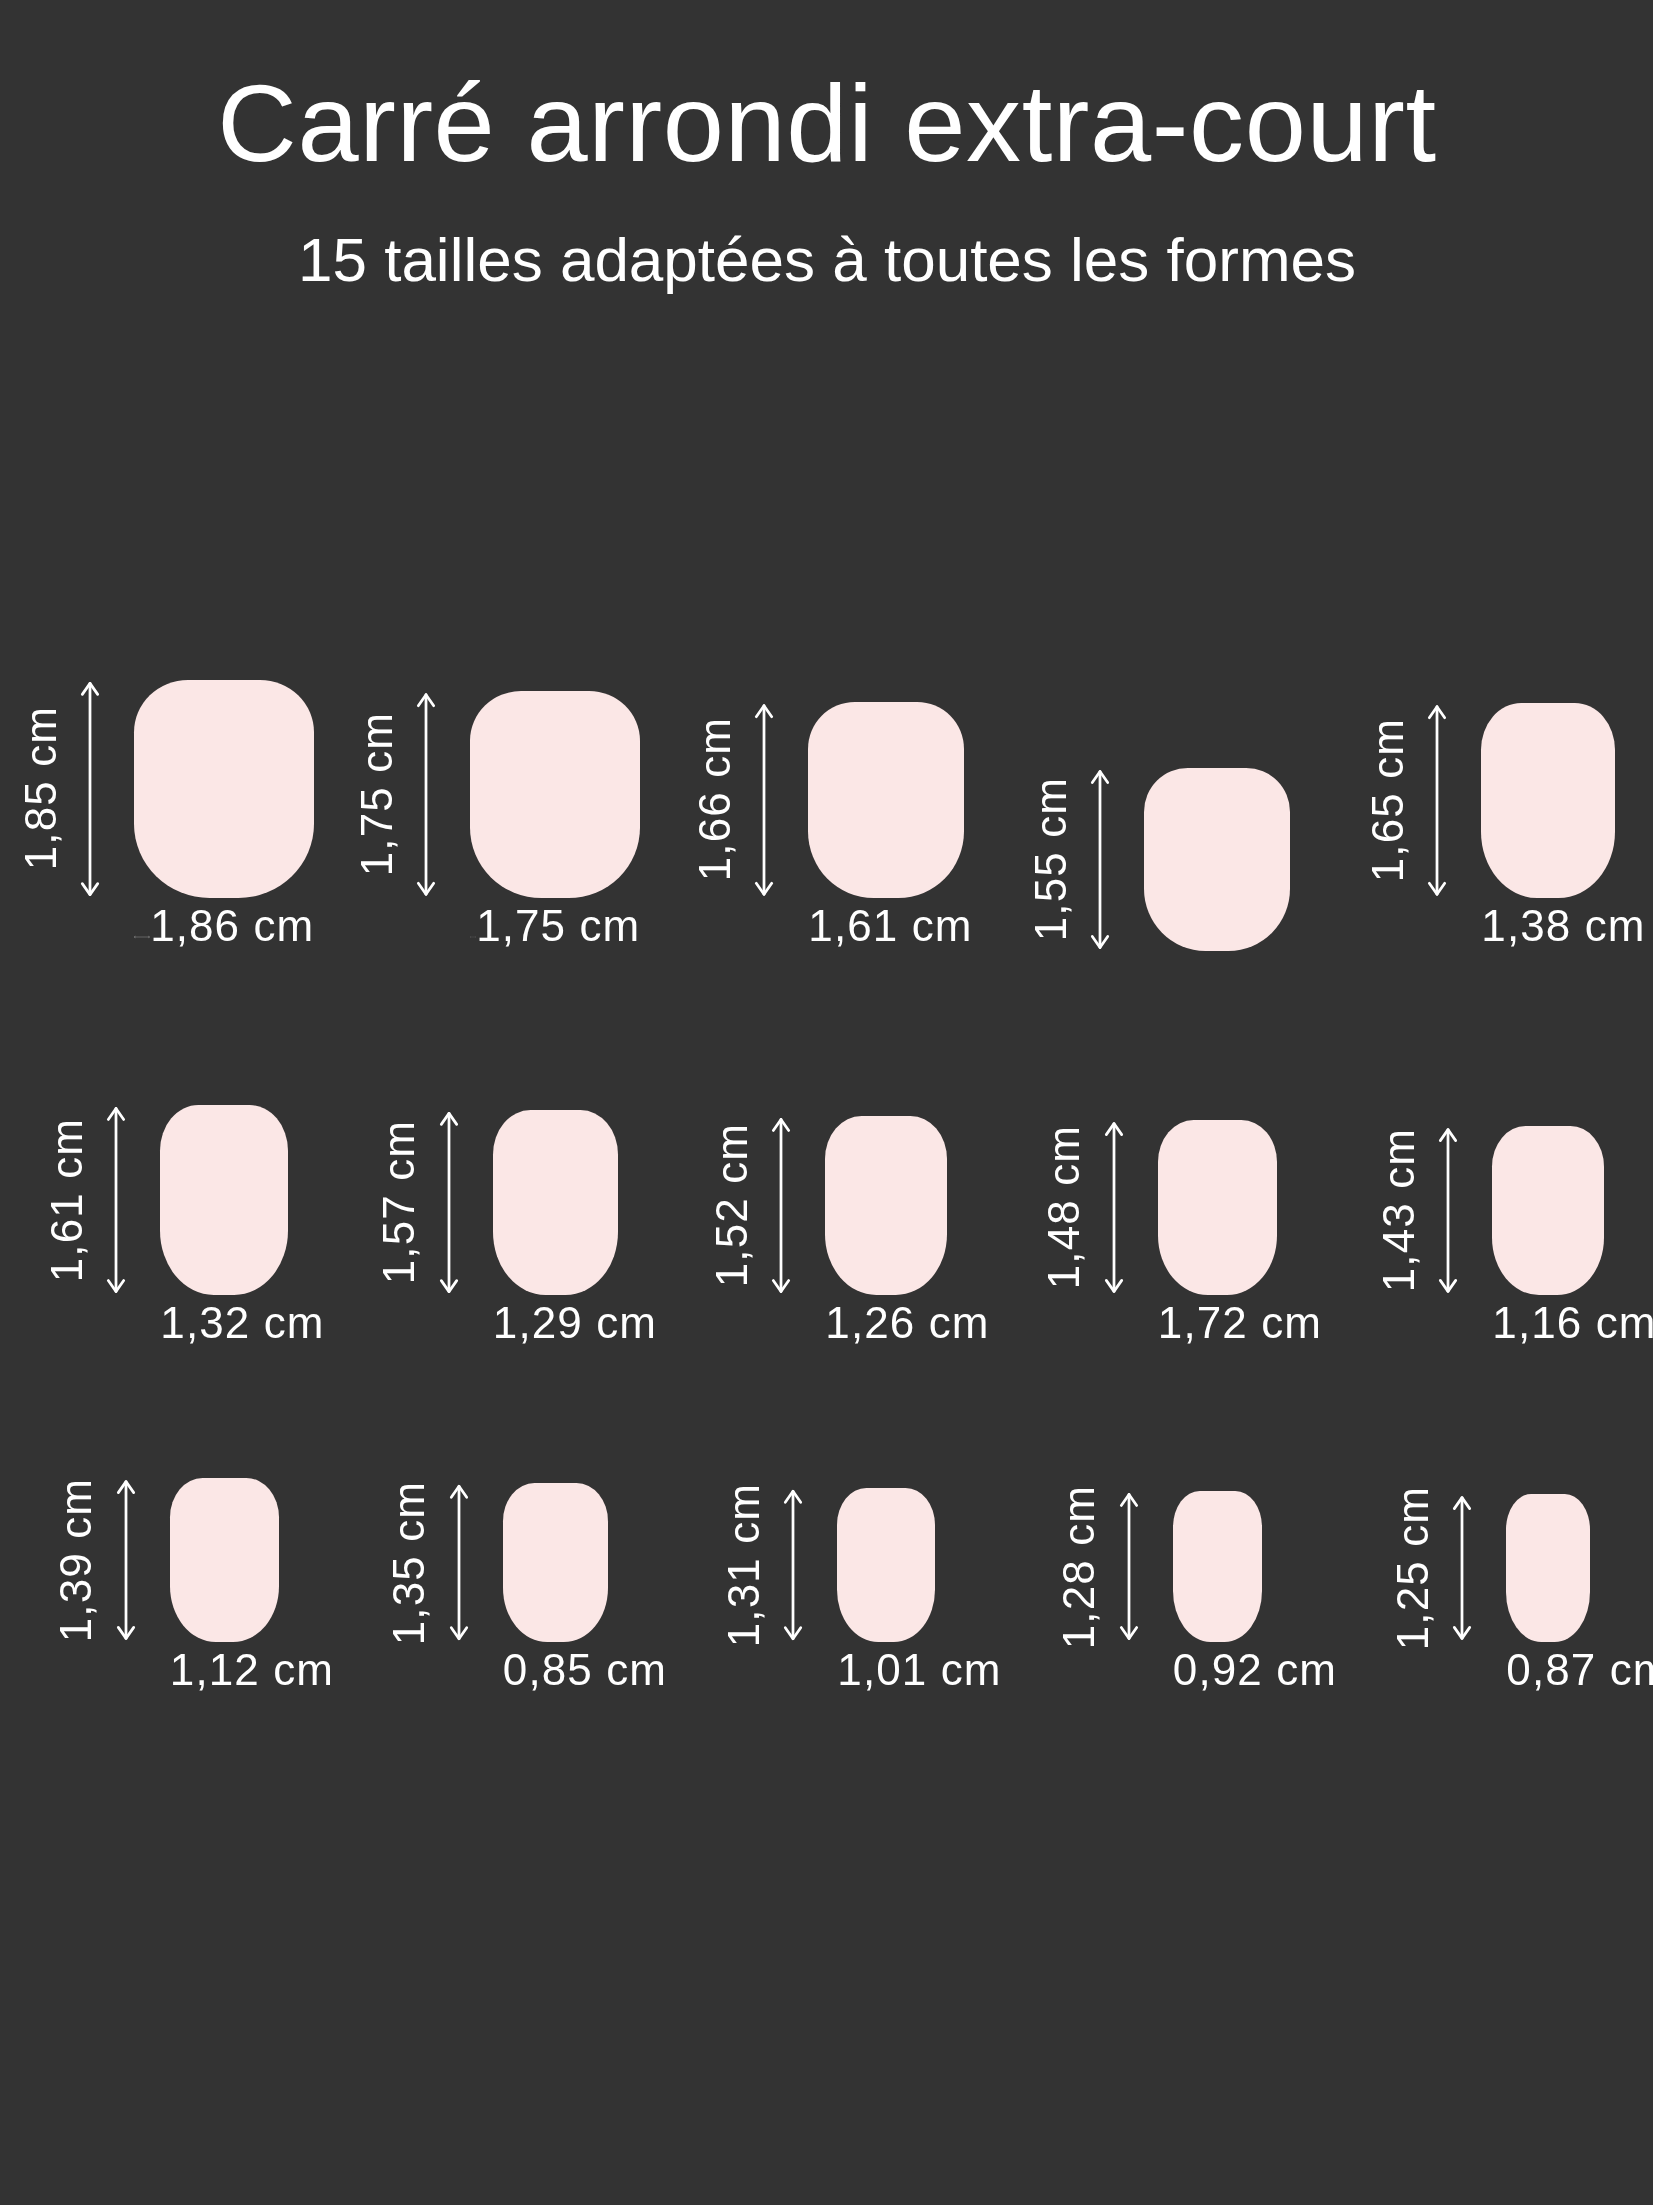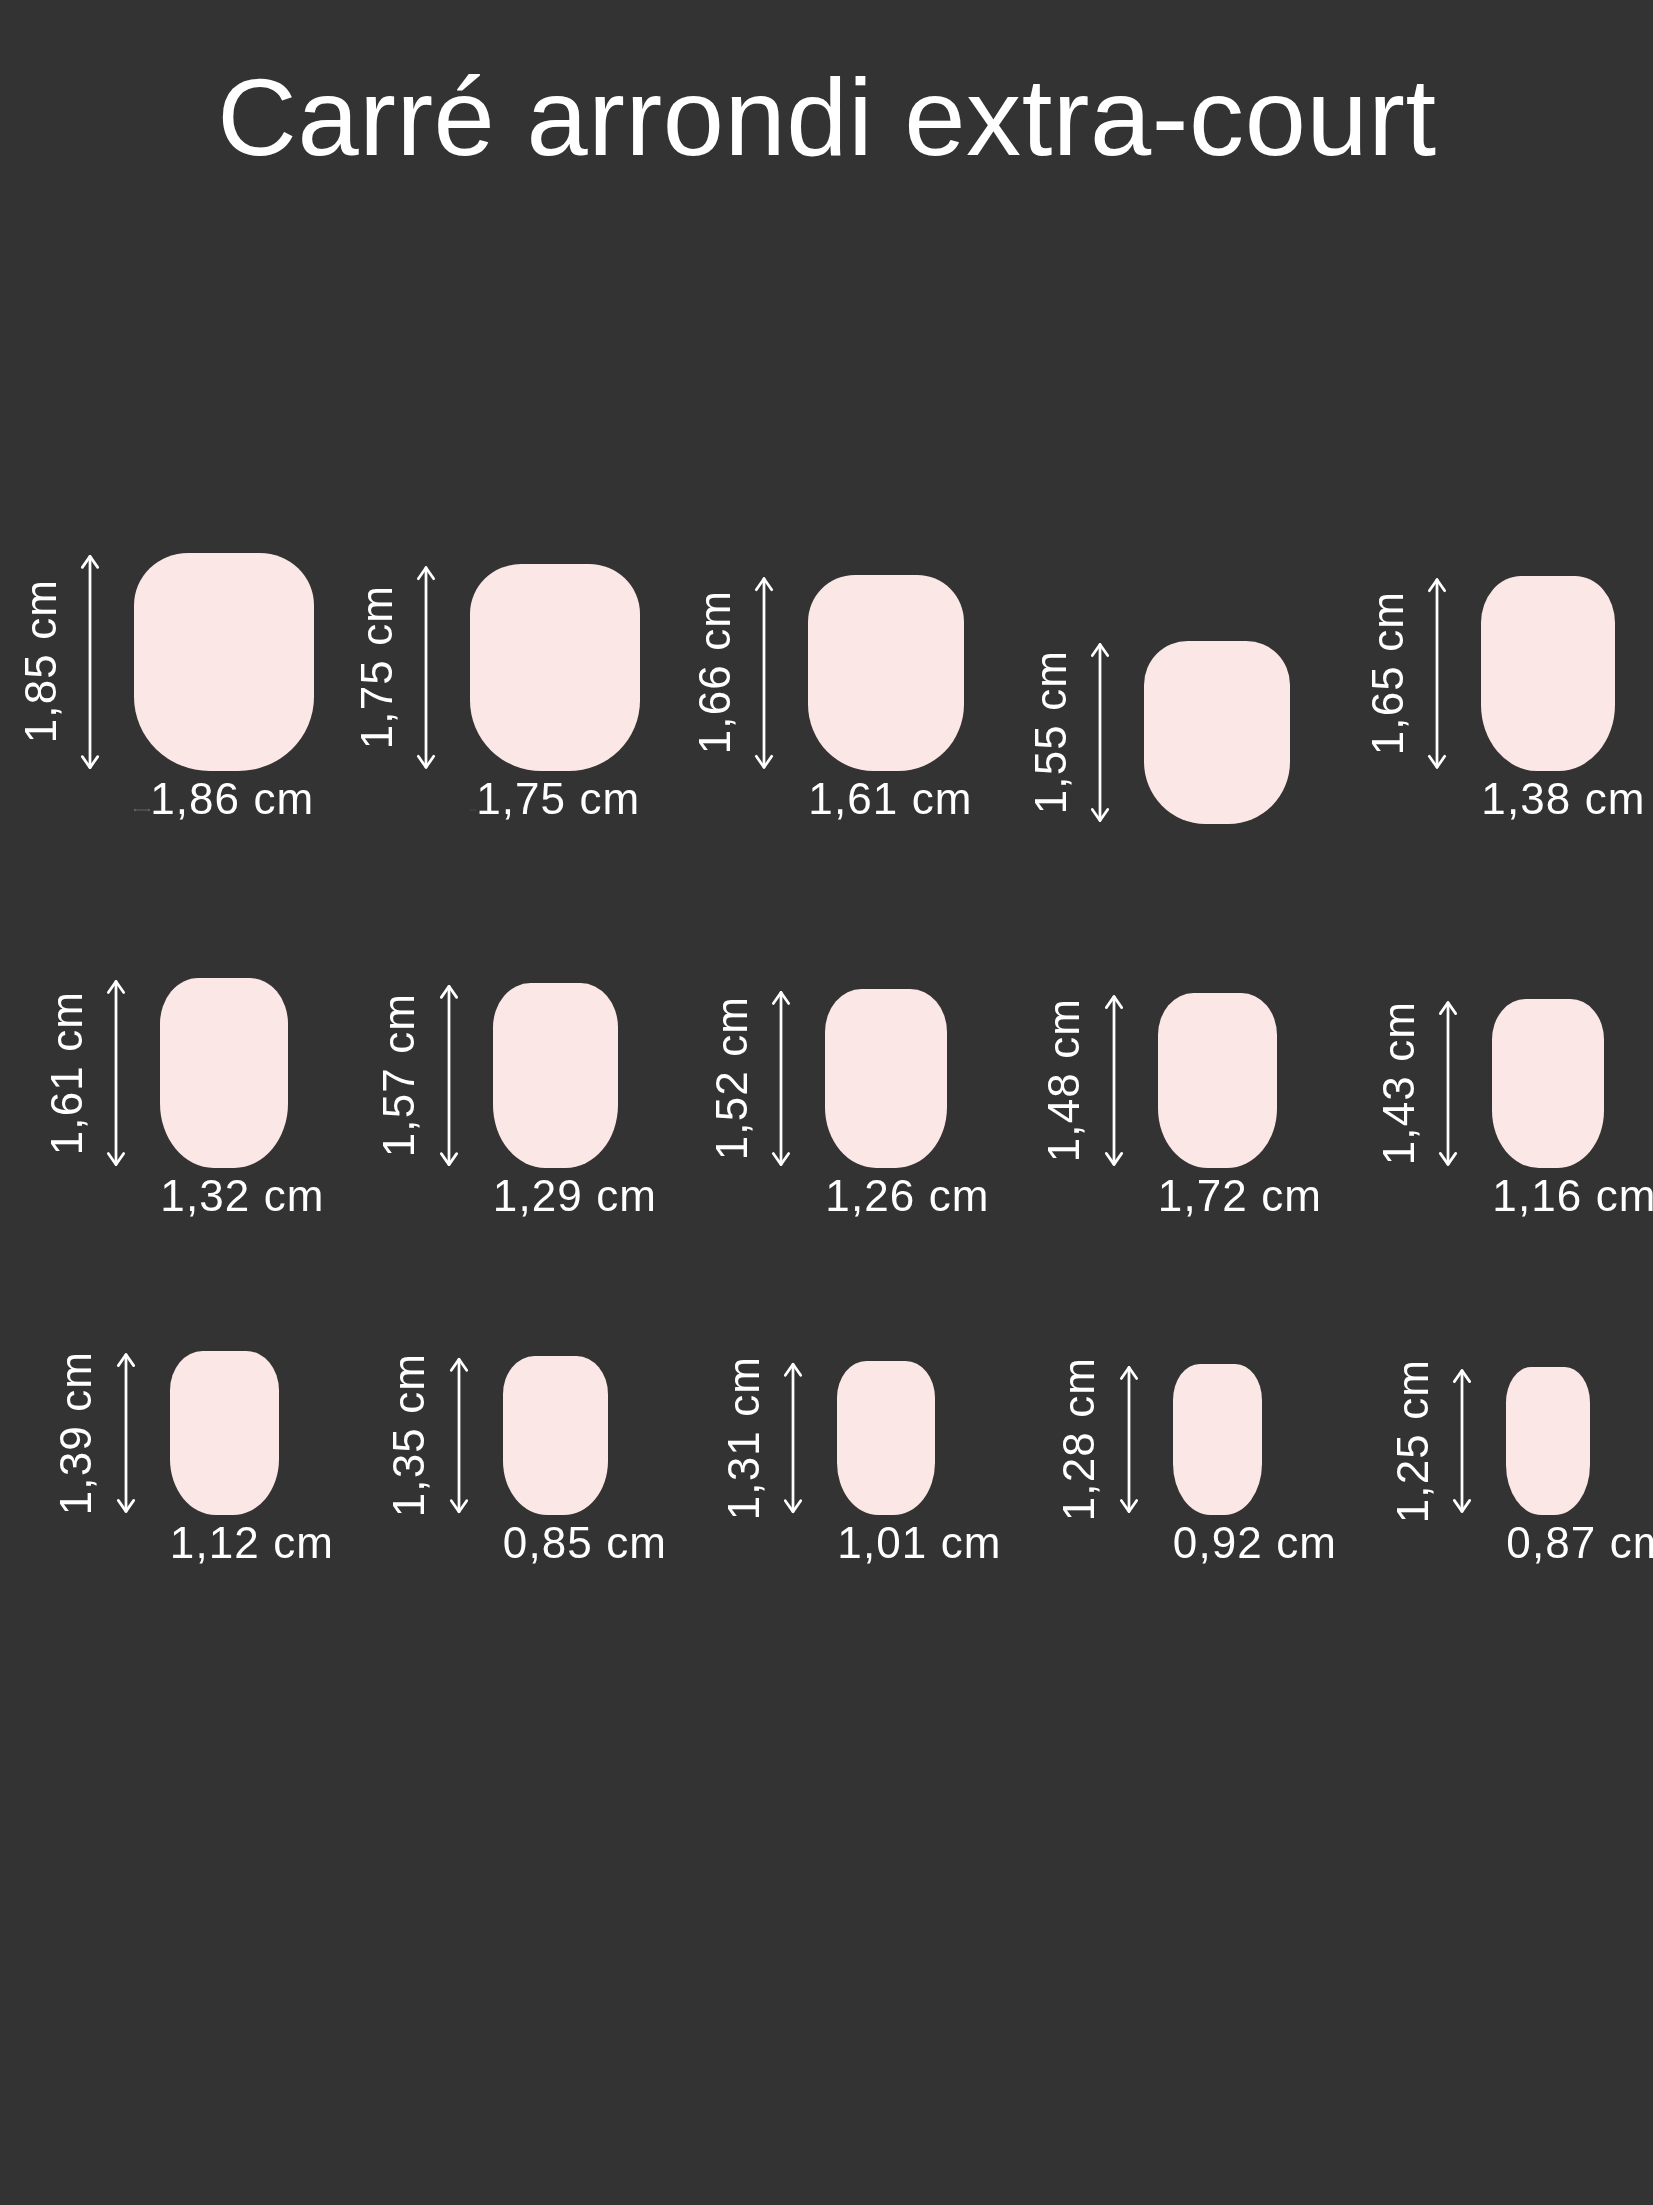--- a/index.html
+++ b/index.html
@@ -5,21 +5,21 @@
   html,body{margin:0;padding:0}
   body{
     width:1654px;height:2205px;
     background:var(--background,#333333);
     color:var(--text,#ffffff);
     font-family:"Liberation Sans",sans-serif;
     overflow:hidden;
   }
   .header{padding-top:50px;text-align:center}
   .title{
-    font-size:110px;font-weight:normal;margin:4px;line-height:1.15;letter-spacing:0.6px;
+    font-size:110px;font-weight:normal;margin:10px;line-height:1.15;letter-spacing:0.6px;
   }
   .subtitle{margin-top:25px;font-size:62px;line-height:1.55;font-weight:normal}
   .row{
     display:grid;grid-template-columns:repeat(5,331px);
     justify-items:center;align-items:end;width:1654px;
   }
   .cell{display:flex;flex-direction:column;align-items:flex-end}
   .mrow{display:flex;align-items:flex-start}
   .vbox{display:flex;align-items:center;gap:14.3px;margin-right:33px}
   .vlabel{
@@ -34,20 +34,21 @@
   .below{display:flex;align-items:center}
   .harrow{margin-top:25px}
   .hlabel{margin-top:3.3px;font-size:44px;letter-spacing:1.1px;white-space:nowrap}
 </style>
 </head>
 <body>
 
 <div class="header">
   <h1 class="title">Carré arrondi extra-court</h1>
   <div class="subtitle">
+    <div>15 tailles adaptées à toutes les formes</div>
   </div>
 </div>
 
 <div id="rows">
     <div class="row" style="margin-top: 372px;">
       <div class="cell">
         <div class="mrow">
           <div class="vbox" style="height:218px">
             <span class="vlabel">1,85 cm</span>
             <svg class="arrow varrow" width="22" height="218" viewBox="0 0 40 396">

